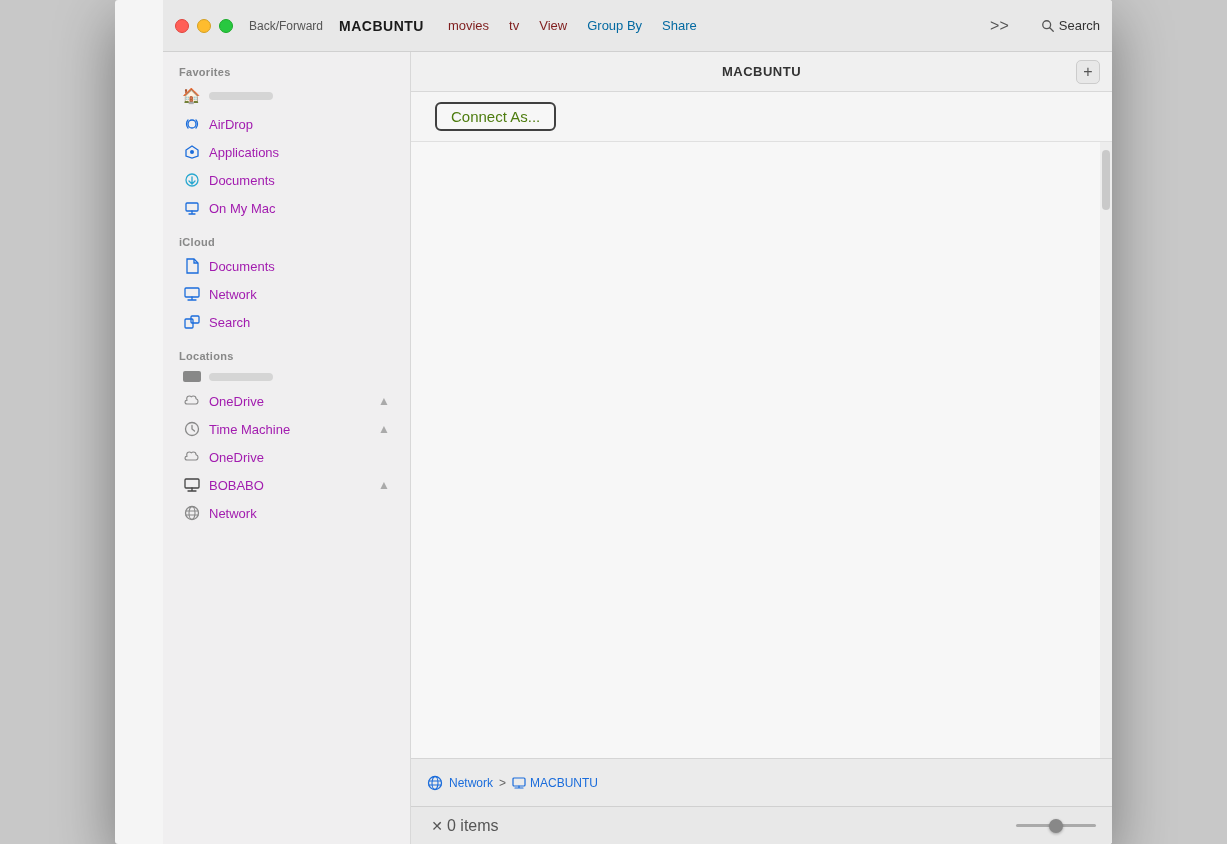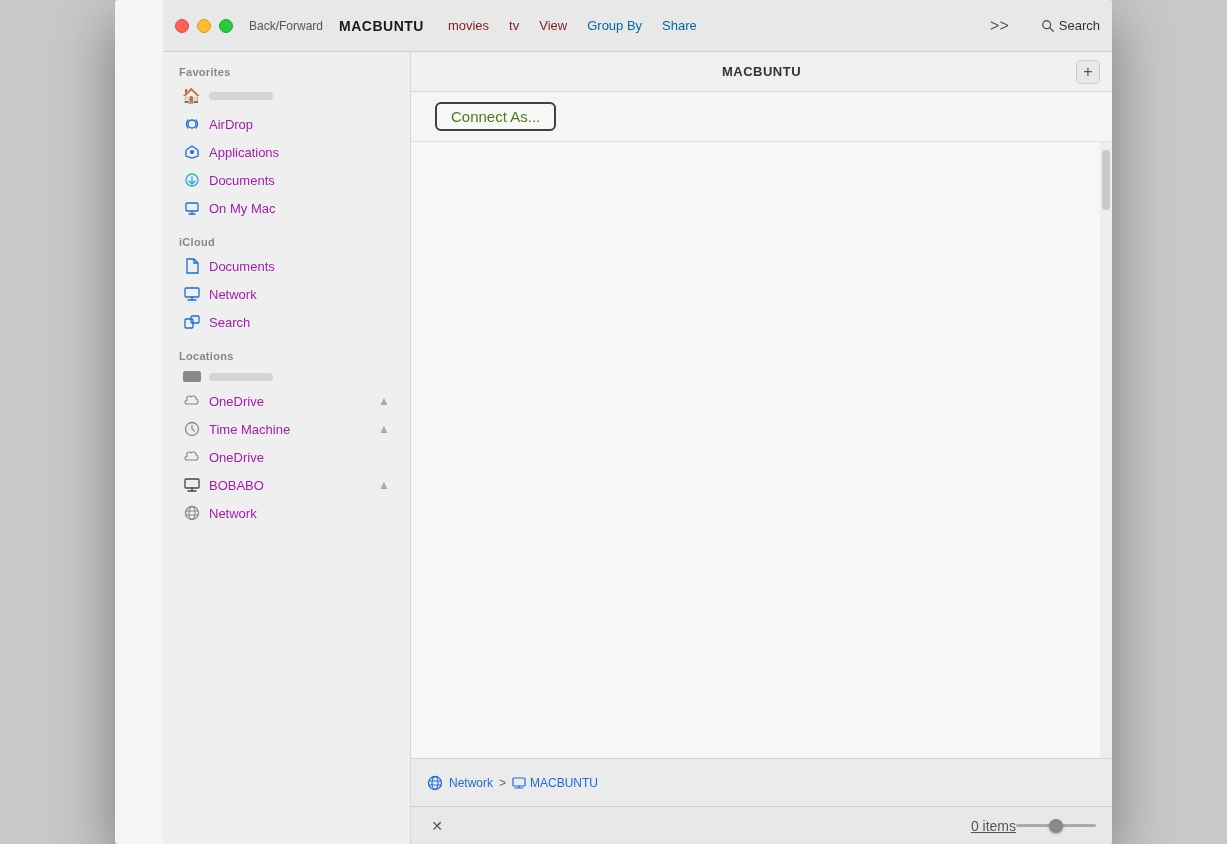--- a/index.html
+++ b/index.html
@@ -299,24 +299,23 @@
       color: #555;
       cursor: pointer;
       width: 20px;
       height: 20px;
       display: flex;
       align-items: center;
       justify-content: center;
     }
     .items-count {
       flex: 1;
-      text-align: right;
-      font-size: 14px;
+      text-align: left;
+      font-size: 16px;
       color: #555;
-      text-decoration: underline;
     }
     .zoom-slider {
       display: flex;
       align-items: center;
       gap: 4px;
     }
     .slider-line {
       width: 80px;
       height: 3px;
       background: #aaa;

